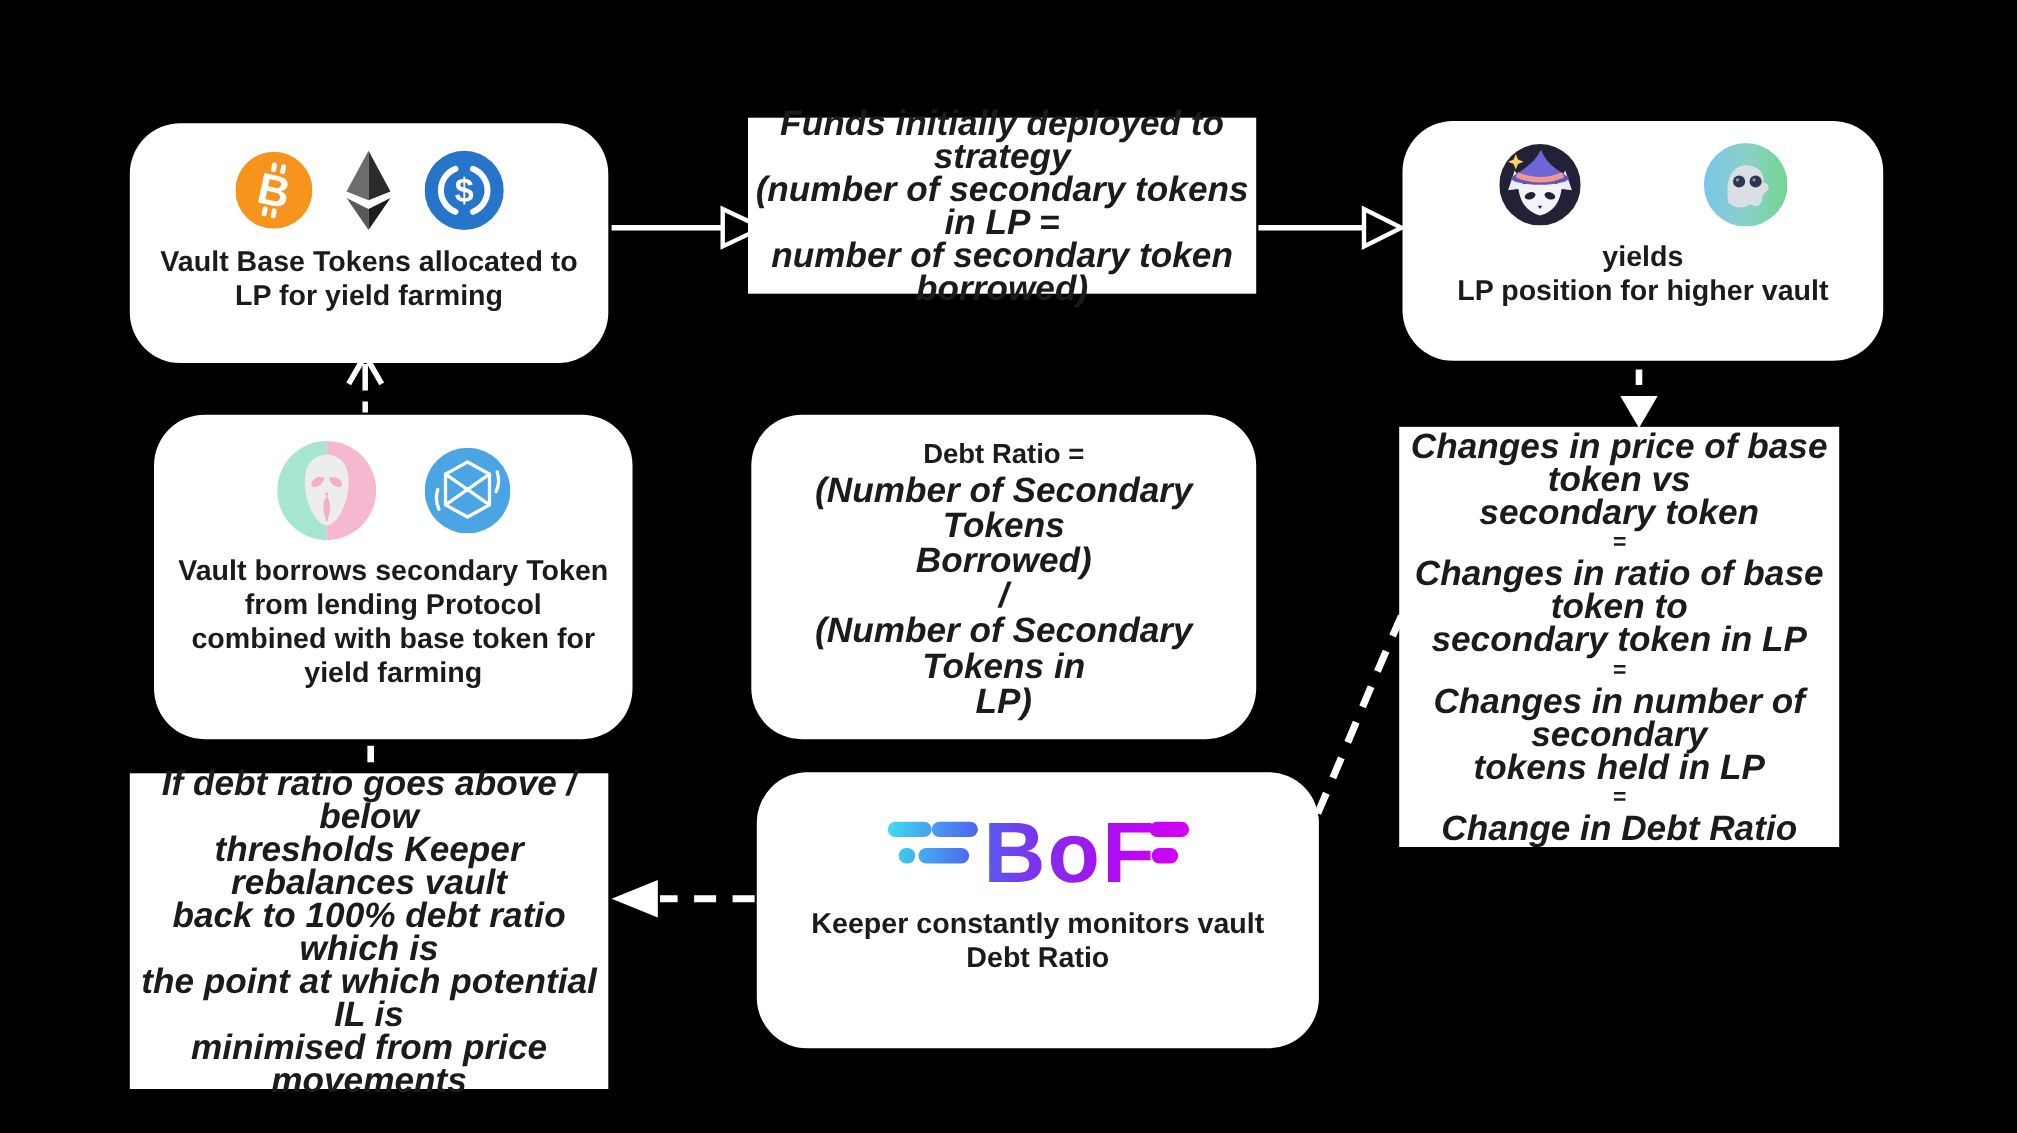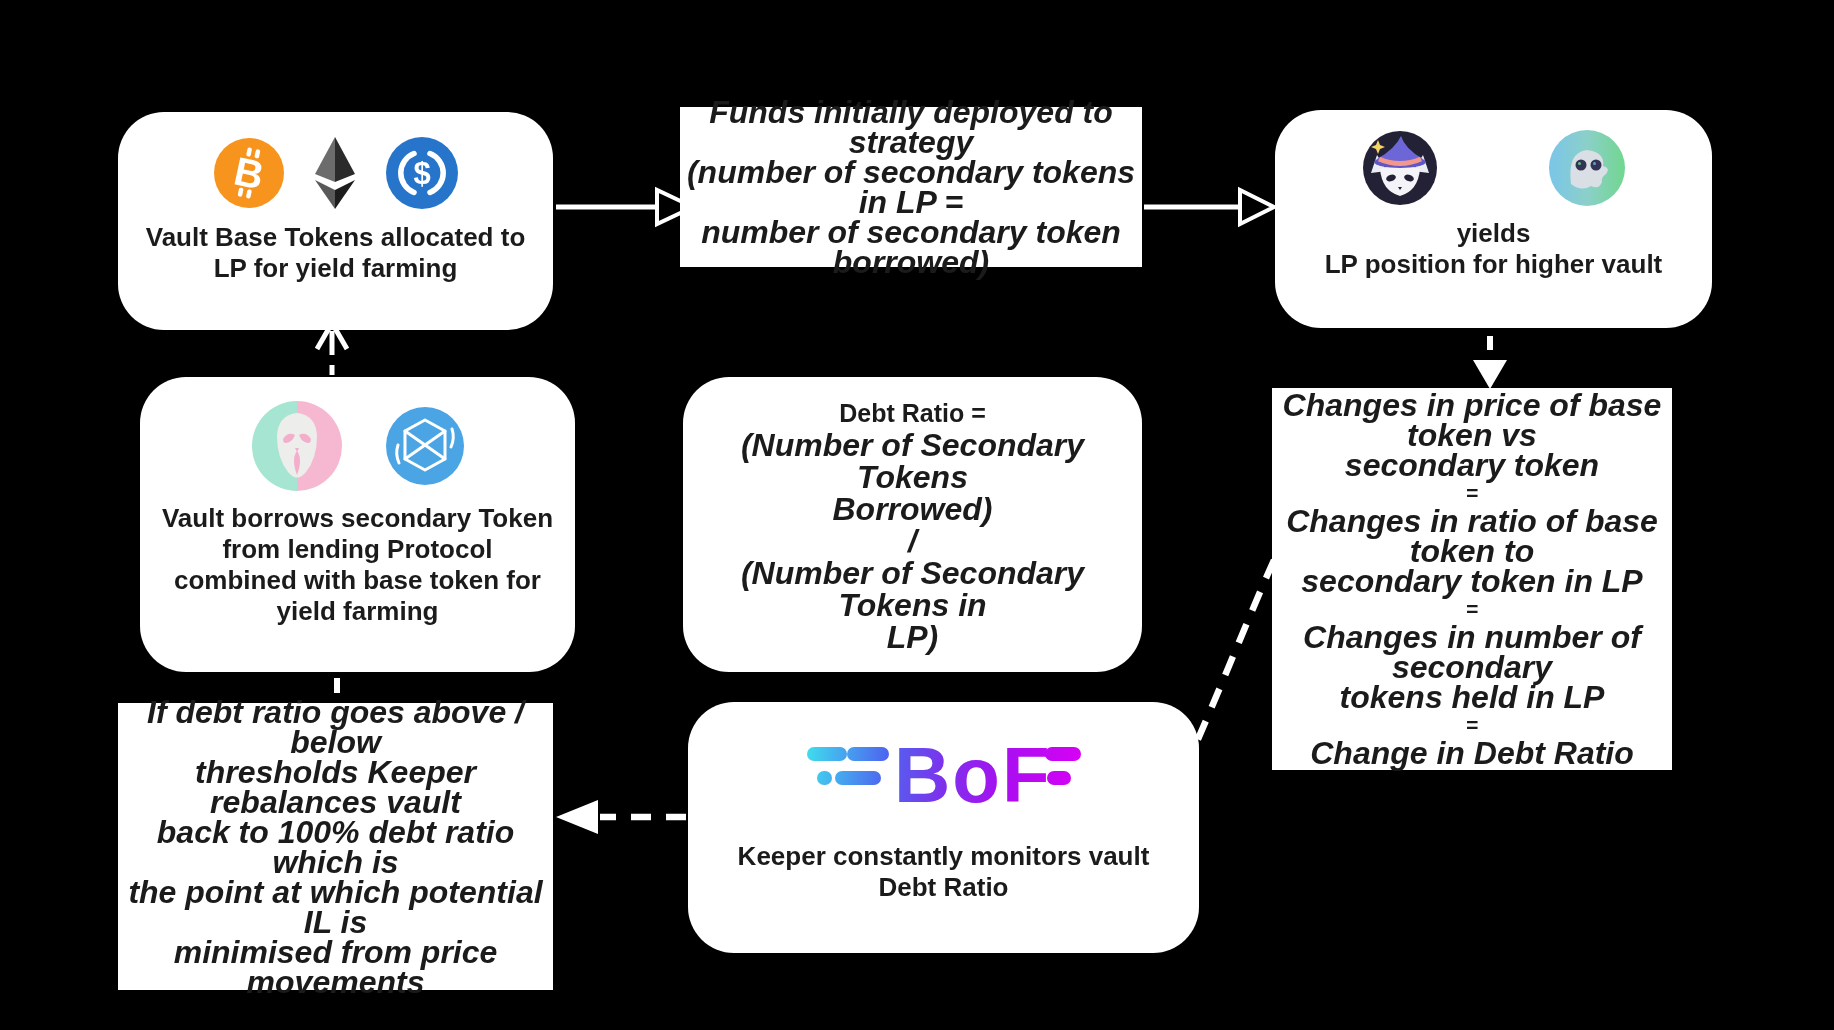--- a/index.html
+++ b/index.html
@@ -19,21 +19,21 @@
   #box-top-right{left:1275px;top:110px;width:437px;height:198px;padding-top:20px;}
   #box-top-right .icons{gap:112px;margin-bottom:12px;}
   #box-mid-left{left:118px;top:377px;width:435px;height:271px;padding-top:24px;margin-left:22px;}
   #box-mid-left .icons{gap:44px;margin-bottom:12px;}
   #box-mid-center{left:683px;top:377px;width:459px;height:295px;}
   #box-mid-center .t{font-size:25px;line-height:32px;}
   #box-mid-center .it{line-height:32px;}
   #box-right{left:1272px;top:388px;width:400px;height:382px;}
   #box-bottom-left{left:118px;top:703px;width:435px;height:287px;}
   #box-bottom-center{left:688px;top:702px;width:511px;height:225px;padding-top:26px;}
-  #box-bottom-center .txt{margin-top:29px;}
+  #box-bottom-center .txt{margin-top:12px;}
   #arrows{position:absolute;left:0;top:0;pointer-events:none;}
 </style>
 </head>
 <body>
 
 <div id="stage">
 
   <svg id="arrows" width="1834" height="1030" viewBox="0 0 1834 1030">
 
     <g>

